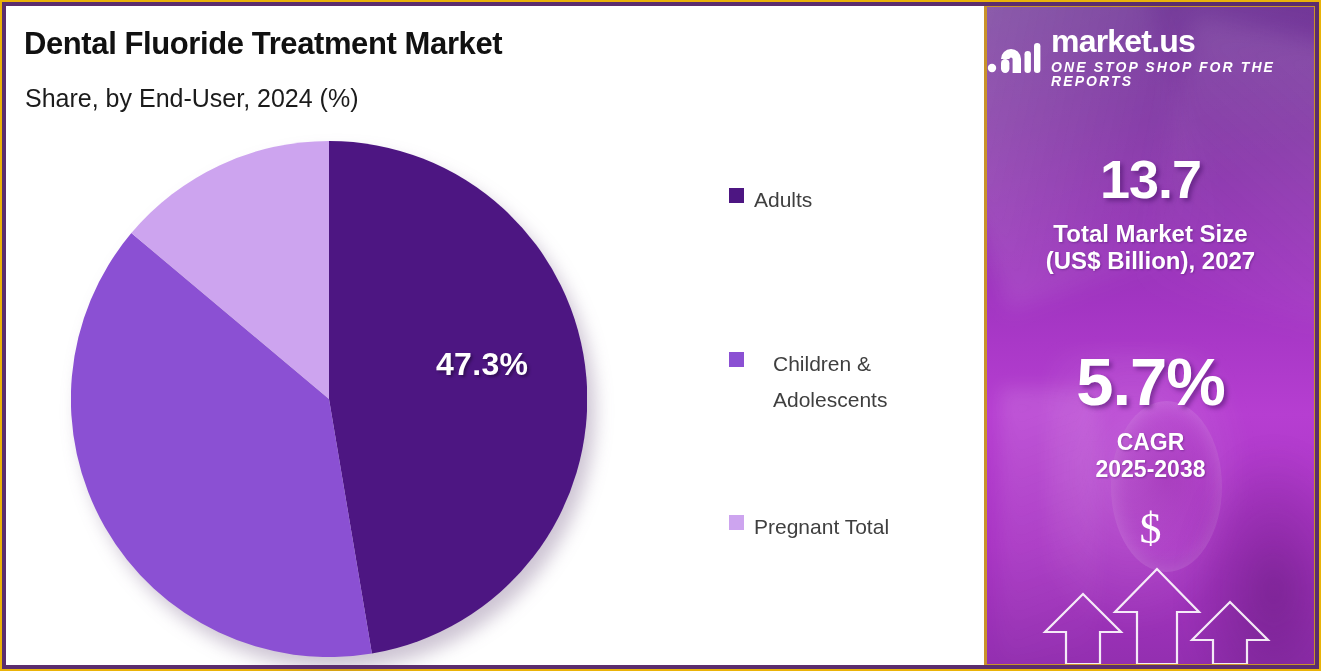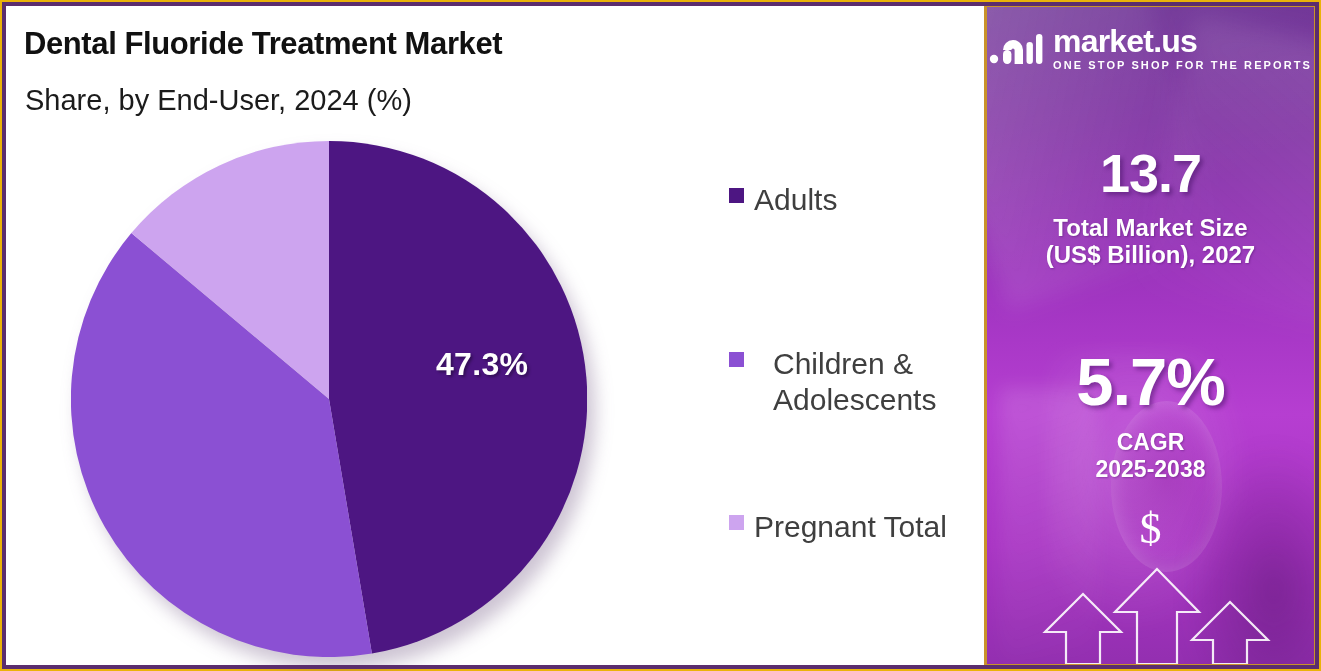--- a/index.html
+++ b/index.html
@@ -39,21 +39,21 @@
     left:20px;top:22px;
     font-size:31px;
     font-weight:bold;
     color:#111111;
     letter-spacing:-0.4px;
     white-space:nowrap;
   }
   .chart-subtitle{
     position:absolute;
     left:21px;top:80px;
-    font-size:29px;
+    font-size:25px;
     font-weight:normal;
     color:#1b1b1b;
     white-space:nowrap;
   }
 
   
   .pie-wrap{
     position:absolute;
     left:67px;top:137px;
     width:516px;height:516px;
@@ -95,21 +95,21 @@
   .legend-item.i1{top:164px;gap:19px;}
   .legend-item.i2{top:327px;}
 
   .legend-swatch{
     width:15px;height:15px;
     margin-top:6px;
     margin-right:10px;
     flex:0 0 auto;
   }
   .legend-label{
-    font-size:30px;
+    font-size:21px;
     color:#3f3f3f;
     line-height:36px;
     white-space:pre-line;
   }
   .legend-item.i1 .legend-label{ text-align:left; }
 
   
   .stats-panel{
     position:absolute;
     left:984px;top:4px;
@@ -180,25 +180,26 @@
     flex:0 0 auto;
   }
   .brand-text{ line-height:1; }
   .brand-name{
     font-size:32px;
     font-weight:bold;
     color:#ffffff;
     letter-spacing:-0.8px;
   }
   .brand-tagline{
-    font-size:11px;
+    font-size:14px;
     font-weight:bold;
     color:#ffffff;
     letter-spacing:2.1px;
     margin-top:3px;
+    font-style:italic;
   }
 
   .stat-block{
     position:absolute;
     left:0;right:0;
     text-align:center;
     z-index:5;
     color:#ffffff;
   }
   .stat-value{
@@ -215,21 +216,21 @@
     line-height:1.15;
     margin-top:12px;
     white-space:pre-line;
     text-shadow:1px 1px 2px rgba(60,10,90,0.35);
   }
   .stat-caption.light{
     font-weight:bold;
     font-size:23px;
   }
 
-  .block-size{ top:138px; }
+  .block-size{ top:144px; }
   .block-cagr{ top:340px; }
 
   .dollar{
     position:absolute;
     left:0;right:0;top:500px;
     text-align:center;
     font-size:44px;
     color:#ffffff;
     z-index:5;
     line-height:1;

